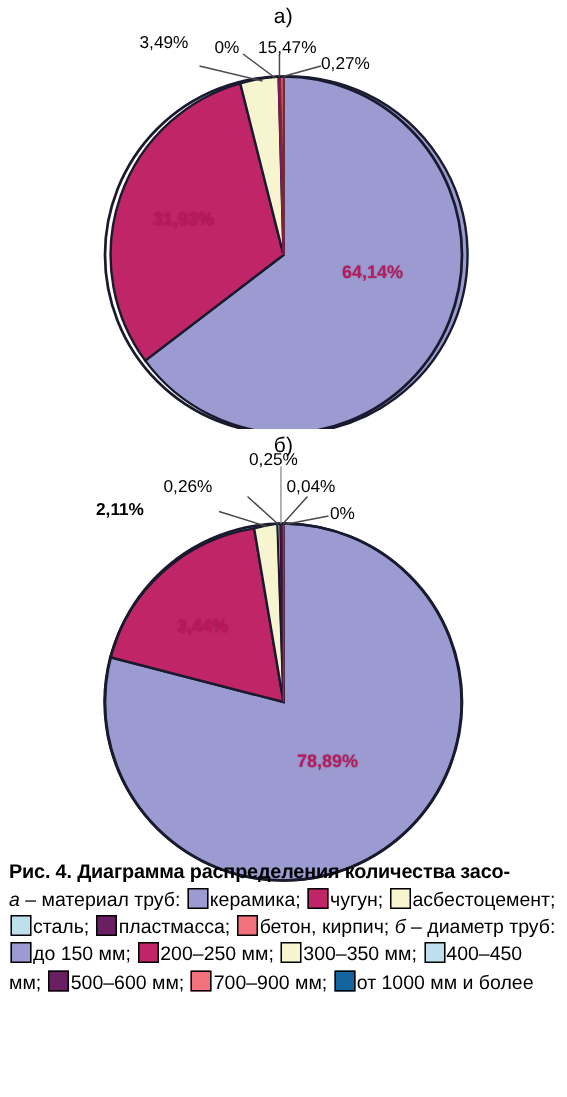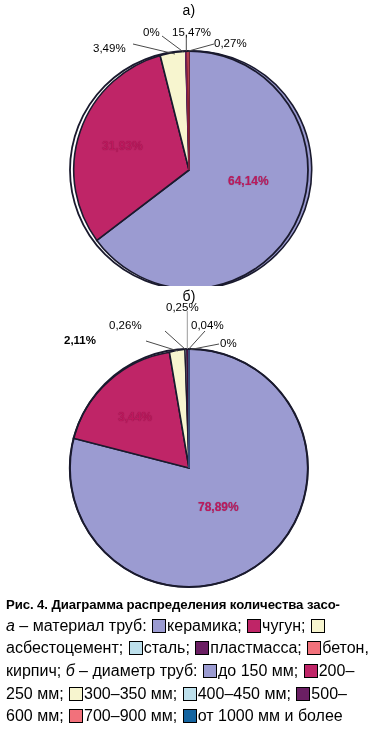--- a/index.html
+++ b/index.html
@@ -40,35 +40,35 @@
     font-size:12px;
     font-weight:bold;
     color:#be185d;
     white-space:nowrap;
     line-height:1;
     text-shadow:0 0 1px rgba(0,0,0,.35);
   }
 
   
   .caption{
-    position:absolute;left:0;top:596px;width:378px;
+    position:absolute;left:0;top:572px;width:378px;
     padding:0 6px;
     box-sizing:border-box;
     font-size:13.2px;
     line-height:1.33;
     text-align:left;
   }
   .cap-title{
     font-weight:bold;
     font-size:13.2px;
     letter-spacing:-0.1px;
     margin:0 0 1px 0;
   }
   .cap-body{
-    font-size:16px;
+    font-size:13px;
     line-height:1.42;
     margin:0;
   }
   .cap-body i{font-style:italic;}
   .sw{
     display:inline-block;
     width:14px;height:14px;
     border:1px solid #000;
     vertical-align:-2px;
     margin:0 1px;
@@ -102,21 +102,21 @@
 
         <line x1="175" y1="54" x2="133" y2="44" stroke="#4a4a4a" stroke-width="1"></line>
         <line x1="183.5" y1="52" x2="162" y2="36" stroke="#4a4a4a" stroke-width="1"></line>
         <line x1="186.3" y1="51" x2="186.3" y2="36" stroke="#4a4a4a" stroke-width="1"></line>
         <line x1="188.6" y1="51" x2="214" y2="44" stroke="#4a4a4a" stroke-width="1"></line>
       </svg>
 
       <div class="slice-label" style="left:228px;top:175px;">64,14%</div>
       <div class="slice-label" style="left:102px;top:140px;">31,93%</div>
 
-      <div class="callout" style="left:93px;top:43px;">3,49%</div>
+      <div class="callout" style="left:93px;top:24px;">3,49%</div>
       <div class="callout" style="left:143px;top:27px;">0%</div>
       <div class="callout" style="left:172px;top:27px;">15,47%</div>
       <div class="callout" style="left:214px;top:38px;">0,27%</div>
     </div>
   </div>
 
   <div class="panel" id="panel-b" style="position:absolute;top:286px;left:0;">
     <div class="panel-title" style="top:2px;">б)</div>
 
     <div class="pie-stage">

